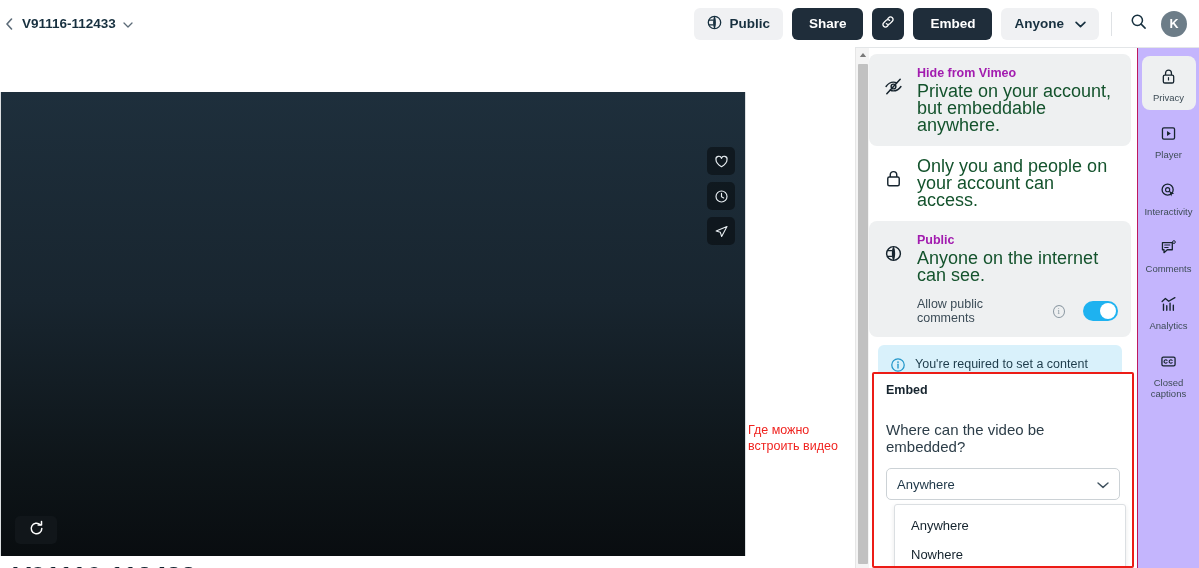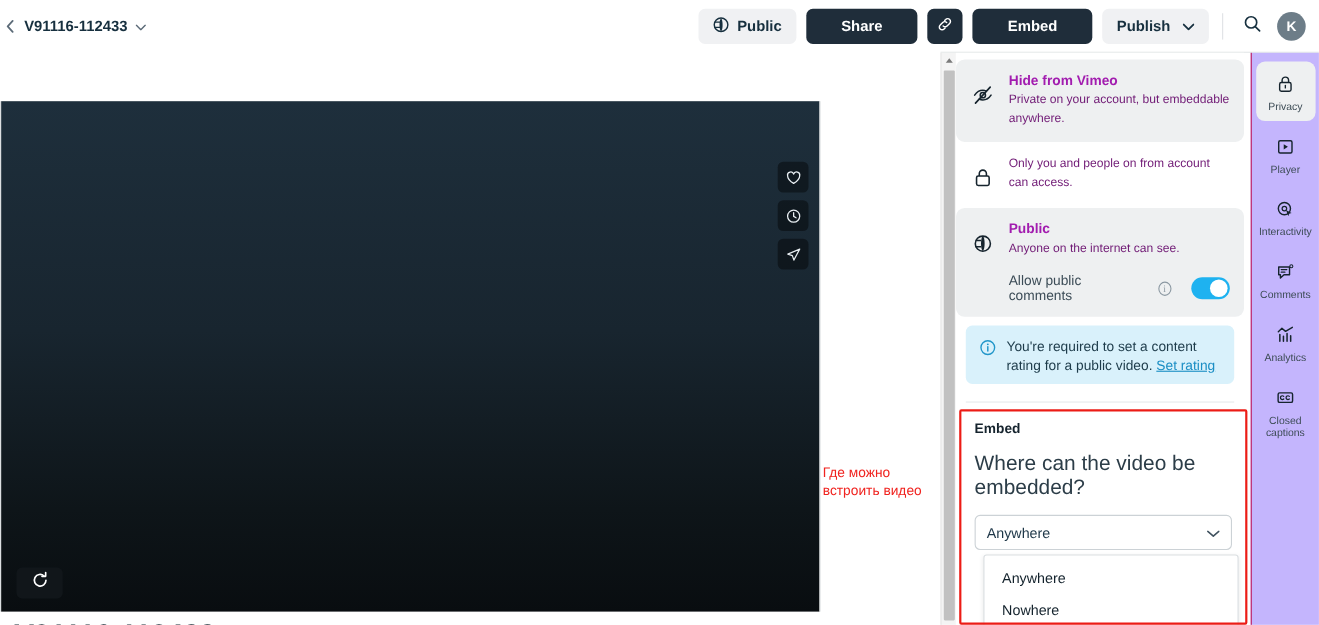--- a/index.html
+++ b/index.html
@@ -34,21 +34,21 @@
   #topbar-right {
     margin-left: auto; display: flex; align-items: center; gap: 9px;
     padding-right: 12px;
   }
   .btn {
     height: 32px; border-radius: 6px; display: flex; align-items: center;
     justify-content: center; font-size: 13.5px; font-weight: bold;
     cursor: pointer; border: none; white-space: nowrap;
   }
   .btn-light { background: #f0f1f3; color: #17303f; padding: 0 13px; gap: 7px; }
-  .btn-dark { background: #1f2d3a; color: #ffffff; padding: 0 32px; align-items: center; }
+  .btn-dark { background: #1f2d3a; color: #ffffff; padding: 0 17px; align-items: center; }
   .btn-icon-dark {
     background: #1f2d3a; color: #ffffff; width: 32px; padding: 0;
   }
   .btn-publish { background: #f0f1f3; color: #17303f; padding: 0 13px; gap: 11px; }
   .divider-v { width: 1px; height: 24px; background: #dfe2e5; margin: 0 3px; }
   .icon-btn-plain {
     width: 28px; height: 28px; display: flex; align-items: center;
     justify-content: center; cursor: pointer; color: #17303f;
   }
   .avatar {
@@ -122,21 +122,21 @@
     background: #ffffff; padding: 6px 0 0 0; overflow: hidden;
   }
   .opt-row {
     display: flex; gap: 12px; padding: 11px 13px 12px 14px;
     border-radius: 8px; cursor: pointer;
   }
   .opt-row.selected { background: #eef0f1; }
   .opt-ico { width: 22px; flex: 0 0 22px; padding-top: 11px; color: #16242e; }
   .opt-body { flex: 1; }
   .opt-title { font-size: 12.5px; font-weight: bold; color: #a21caf; line-height: 17px; }
-  .opt-desc { font-size: 11px; color: #701a75; line-height: 17px; margin-top: 1px; }
+  .opt-desc { font-size: 18px; color: #14532d; line-height: 17px; margin-top: 1px; }
   .toggle-row {
     display: flex; align-items: center; margin-top: 13px; gap: 18px;
   }
   .toggle-label { font-size: 12.5px; color: #3c4c57; }
   .info-circle {
     width: 13px; height: 13px; border-radius: 50%; border: 1px solid #8b98a2;
     color: #8b98a2; font-size: 9px; line-height: 11px; text-align: center;
     font-family: "Liberation Serif", serif;
   }
   .toggle {
@@ -161,21 +161,21 @@
   
   #embed-highlight {
     position: absolute; left: 872px; top: 372px; width: 262px; height: 196px;
     border: 2px solid #ec1c16; border-radius: 2px; pointer-events: none;
   }
   #embed-section {
     position: absolute; left: 874px; top: 374px; width: 258px; height: 194px;
     background: #ffffff; padding: 9px 12px 0 12px; overflow: hidden;
   }
   #embed-title { font-size: 12.5px; font-weight: bold; color: #16242e; }
-  #embed-question { font-size: 19px; color: #2c3d48; margin-top: 14px; }
+  #embed-question { font-size: 15px; color: #2c3d48; margin-top: 24px; }
   #embed-select {
     margin-top: 13px; height: 32px; border: 1px solid #ccd2d6; border-radius: 5px;
     display: flex; align-items: center; padding: 0 10px;
     font-size: 13px; color: #1d3647; cursor: pointer; background: #fff;
   }
   #embed-select .sel-chev { margin-left: auto; color: #40525f; }
   #embed-dropdown {
     margin-top: 4px; margin-left: 8px; width: 232px;
     background: #ffffff; border: 1px solid #dbdfe2; border-radius: 3px;
     box-shadow: 0 2px 5px rgba(0,0,0,0.09);
@@ -246,21 +246,21 @@
           <path d="M10.8 7.2a2.8 2.8 0 00-4 0l-2.6 2.6a2.83 2.83 0 104 4l1-1" stroke="#fff" stroke-width="1.5" stroke-linecap="round"></path>
         </svg>
       </span>
     </div>
 
     <div class="btn btn-dark">
       <span>Embed</span>
     </div>
 
     <div class="btn btn-publish">
-      <span>Publish</span>
+      <span>Anyone</span>
       <span class="chev">
         <svg width="11" height="7" viewBox="0 0 10 6" fill="none" aria-hidden="true">
           <path d="M1 1l4 4 4-4" stroke="#17303f" stroke-width="1.5" stroke-linecap="round" stroke-linejoin="round"></path>
         </svg>
       </span>
     </div>
 
     <div class="divider-v"></div>
 
     <div class="icon-btn-plain">
@@ -343,21 +343,21 @@
   </div>
 
   <div class="opt-row">
     <div class="opt-ico">
       <svg width="21" height="21" viewBox="0 0 22 22" fill="none" aria-hidden="true">
         <rect x="5" y="9.5" width="12" height="9" rx="1.6" stroke="#16242e" stroke-width="1.5"></rect>
         <path d="M7.6 9.5V7.2a3.4 3.4 0 016.8 0v2.3" stroke="#16242e" stroke-width="1.5"></path>
       </svg>
     </div>
     <div class="opt-body">
-      <div class="opt-desc">Only you and people on from account can access.</div>
+      <div class="opt-desc">Only you and people on your account can access.</div>
     </div>
   </div>
 
   <div class="opt-row selected">
     <div class="opt-ico">
       <svg width="21" height="21" viewBox="0 0 22 22" fill="none" aria-hidden="true">
         <circle cx="11" cy="11" r="7.2" stroke="#16242e" stroke-width="1.5"></circle>
         <path d="M11 3.8c2.3 1.6 2.3 12.8 0 14.4-2.3-1.6-2.3-12.8 0-14.4z" fill="#16242e"></path>
         <path d="M4.2 8h5.2M4.2 14h5.2" stroke="#16242e" stroke-width="1.3"></path>
       </svg>

